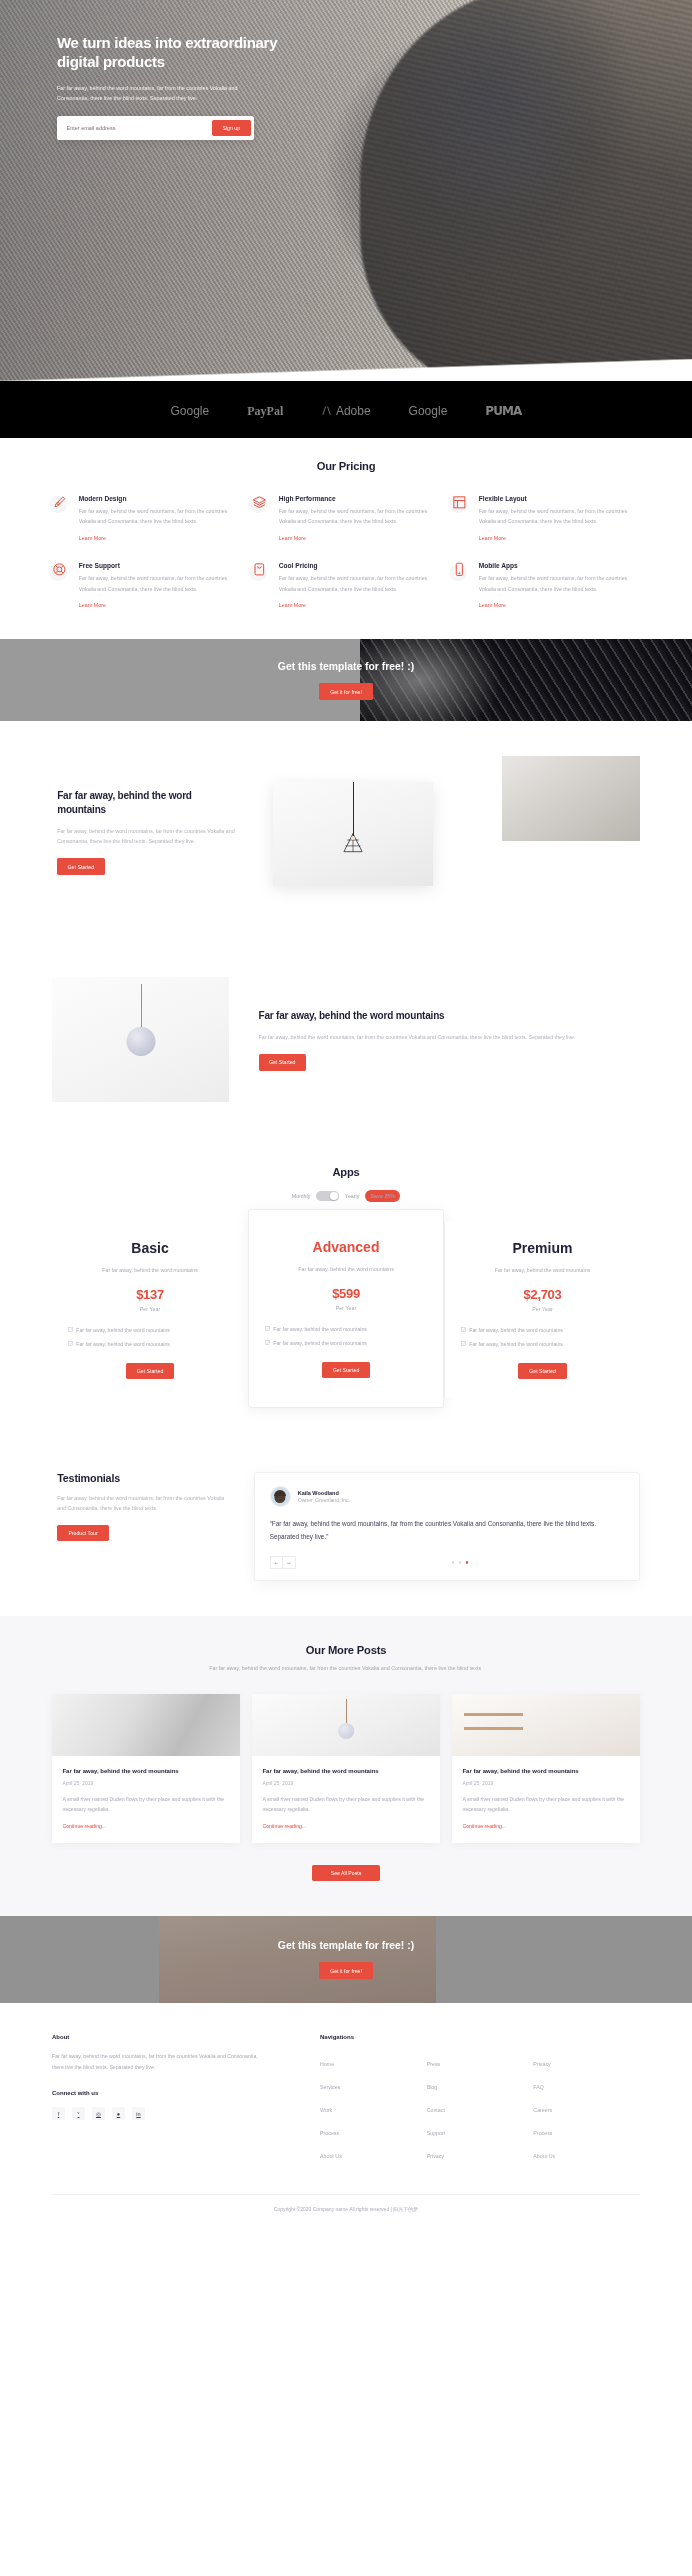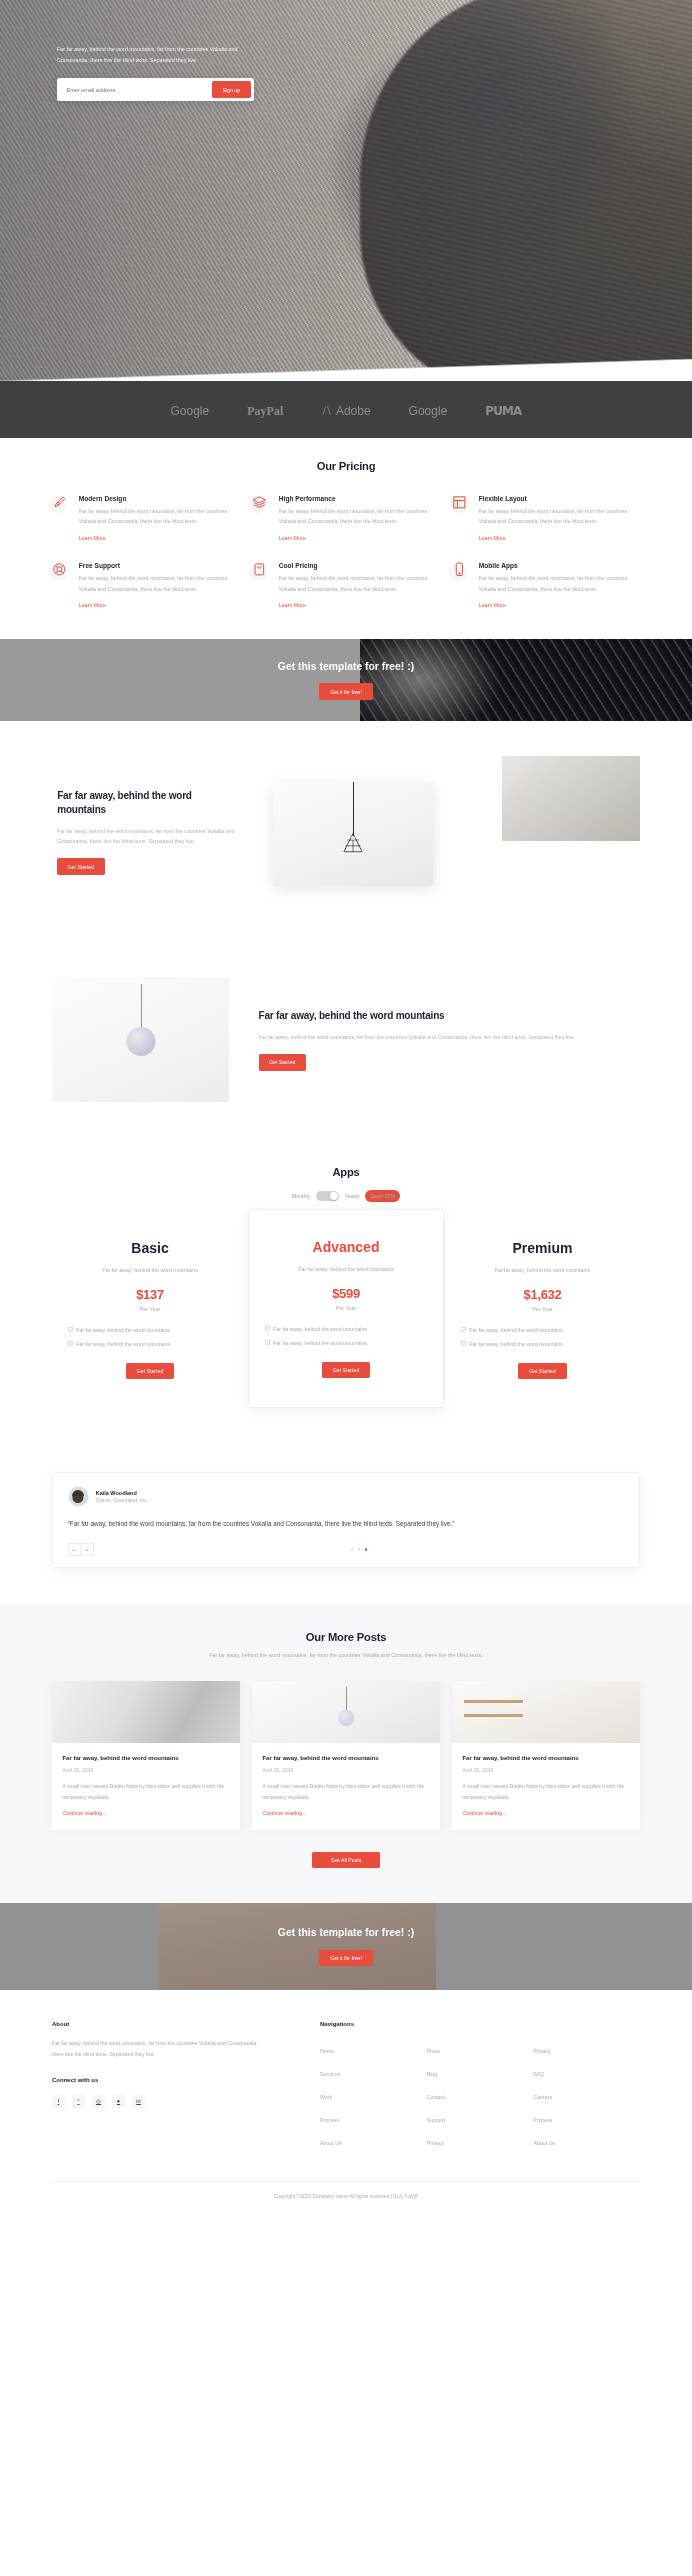--- a/index.html
+++ b/index.html
@@ -61,21 +61,21 @@
   .hero-sub { color: rgba(255,255,255,.9); font-size: 5.4px; line-height: 2.0; margin-top: 11.2px; width: 212px; }
   .hero-form {
     margin-top: 12px; background: #fff; border-radius: 2.6px;
     display: flex; align-items: center; padding: 3.5px; width: 197px;
     box-shadow: 0 1.7px 8.7px rgba(0,0,0,.12);
   }
   .hero-form input { flex: 1; border: 0; outline: 0; font-size: 5.5px; color:#9a9aa6; padding: 4.3px 6px; font-family: inherit; background: transparent; }
   .hero-form button { background:#e74c3c; color:#fff; border:0; font-size: 5.2px; padding: 5.2px 10.4px; border-radius: 1.7px; cursor: pointer; font-family: inherit; }
 
   
-  .logos { background:#404040; padding: 22.5px 0 19px; }
+  .logos { background:#000000; padding: 22.5px 0 19px; }
   .logos-row { display: flex; align-items: center; justify-content: center; gap: 38px; }
   .brand { color: #9b9b9b; font-size: 12px; opacity: .85; display:flex; align-items:center; gap:3.5px; }
   .brand.paypal { font-weight: bold; font-family: "Liberation Serif", serif; }
   .brand.puma { font-weight: bold; letter-spacing: -0.9px; font-family: "DejaVu Sans", sans-serif; }
   .adobe-mark { display:inline-block; width: 11.2px; height: 11.2px; }
 
   
   .services { padding: 22.5px 0 29px; background:#fff; }
   .sec-title { text-align:center; font-size: 11.2px; font-weight: bold; color:#1f1f35; letter-spacing:-0.2px; }
   .sec-sub { text-align:center; font-size:5.4px; color:#a6a6b2; line-height:1.9; width: 277px; margin: 7px auto 0; }
@@ -234,20 +234,21 @@
 </head>
 <body>
 
 <section class="hero">
   <div class="hero-bg"></div>
   <div class="hero-bg2"></div>
   <div class="hero-shade"></div>
 
 
   <div class="hero-content">
+    <h1 class="hero-title">We turn ideas into extraordinary digital products</h1>
     <p class="hero-sub">Far far away, behind the word mountains, far from the countries Vokalia and Consonantia, there live the blind texts. Separated they live.</p>
     <div class="hero-form">
       <input type="text" placeholder="Enter email address" style="">
       <button>Sign up</button>
     </div>
   </div>
   <div class="hero-fade-bottom"></div>
 </section>
 
 <section class="logos">
@@ -468,21 +469,21 @@
               </svg>
             <span>Far far away, behind the word mountains</span>
           </li>
         </ul>
         <a href="#" class="btn-red">Get Started</a>
       </div>
 
       <div class="plan">
         <h3>Premium</h3>
         <p class="desc">Far far away, behind the word mountains</p>
-        <div class="price">$1,632</div>
+        <div class="price">$2,703</div>
         <div class="per">Per Year</div>
         <ul>
           <li>
             <svg class="ck" viewBox="0 0 24 24" fill="none" stroke="#b8b8c2" stroke-width="2">
                 <rect x="3" y="3" width="18" height="18"></rect>
                 <path d="M7 12 L11 16 L19 5"></path>
               </svg>
             <span>Far far away, behind the word mountains</span>
           </li>
           <li>
@@ -496,20 +497,25 @@
         <a href="#" class="btn-red">Get Started</a>
       </div>
 
     </div>
   </div>
 </section>
 
 <section class="testi">
   <div class="wrap">
     <div class="testi-row">
+      <div class="testi-left">
+        <h2>Testimonials</h2>
+        <p>Far far away, behind the word mountains, far from the countries Vokalia and Consonantia, there live the blind texts.</p>
+        <a href="#" class="btn-red">Product Tour</a>
+      </div>
       <div class="testi-card">
         <div class="testi-head">
           <div class="avatar"></div>
           <div>
             <div class="testi-name">Kaila Woodland</div>
             <div class="testi-role">Owner, Greenland, Inc.</div>
           </div>
         </div>
         <p class="testi-quote">“Far far away, behind the word mountains, far from the countries Vokalia and Consonantia, there live the blind texts. Separated they live.”</p>
         <div class="testi-foot">

